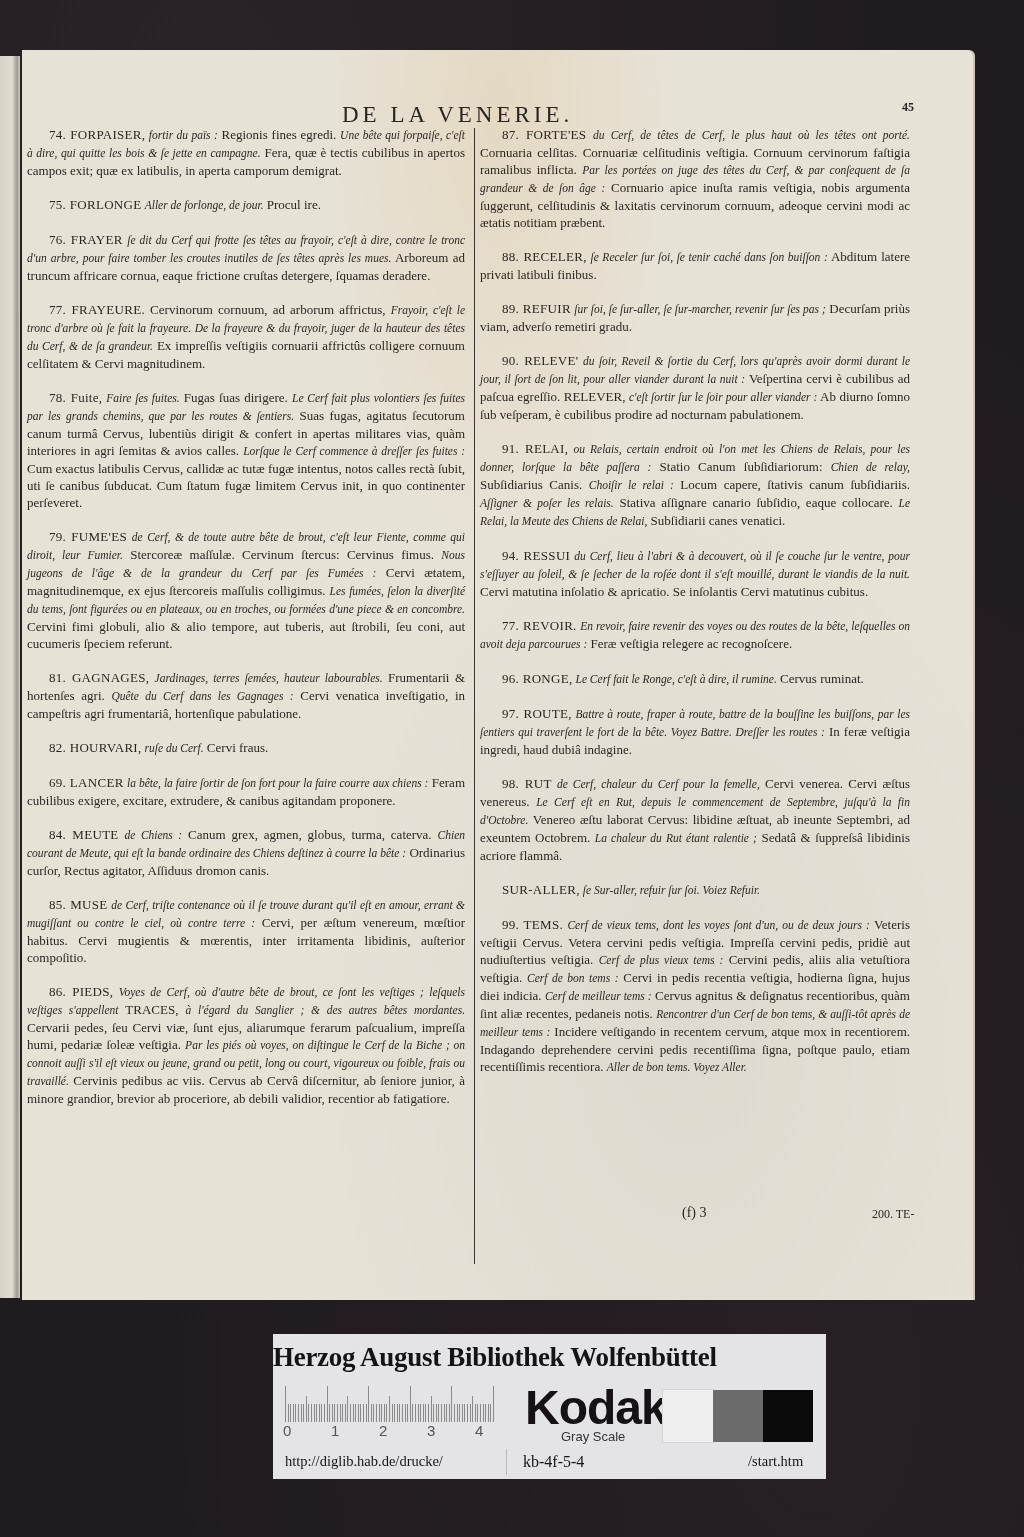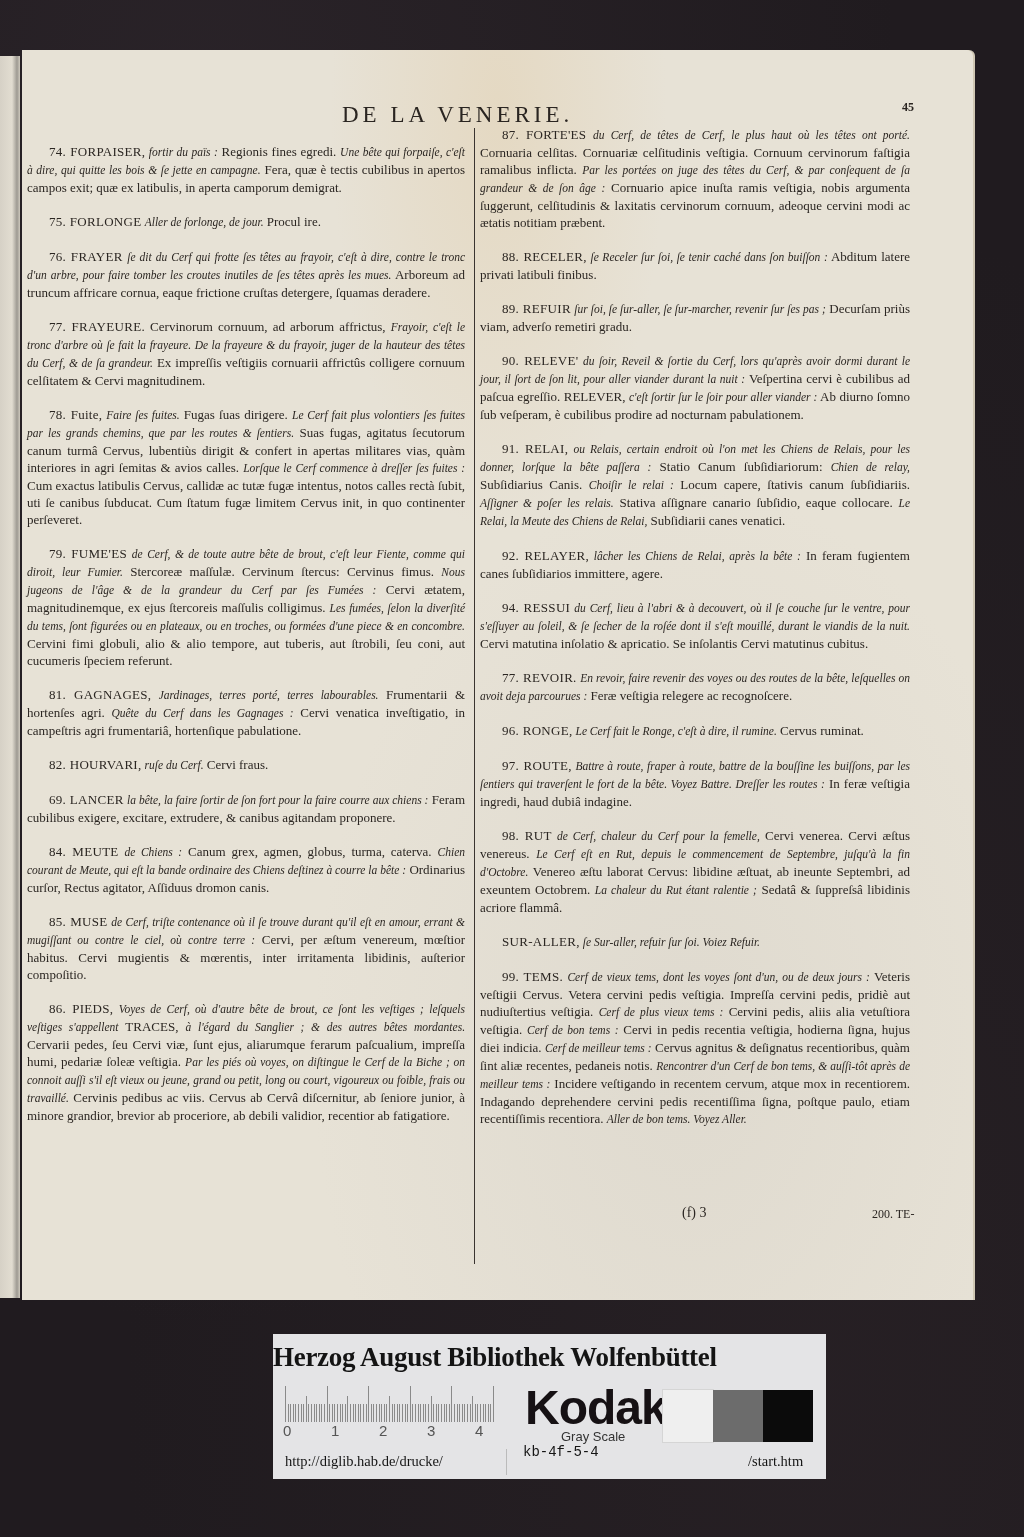--- a/index.html
+++ b/index.html
@@ -35,21 +35,21 @@
   }
   .page-number {
     position:absolute; left:880px; top:50px; font-size:12px; font-weight:bold; color:#2a2521;
   }
   .col-rule {
     position:absolute; left:452px; top:78px; width:1px; height:1136px; background:#3a3430;
   }
   .col {
     position:absolute; top:76px; font-size:13px; line-height:17px; text-align:justify;
   }
-  .col.left { left:5px; width:438px;margin-top:17px; }
+  .col.left { left:5px; width:438px; }
   .col.right { left:458px; width:430px; }
   .entry { margin:0 0 17px 0; text-indent:22px; }
   .entry .it { font-style:italic; font-size:11.5px; }
   .entry .hw { letter-spacing:0.3px; }
   .signature {
     position:absolute; left:660px; top:1155px; font-size:14px;
   }
   .catchword {
     position:absolute; left:850px; top:1157px; font-size:12px;
   }
@@ -82,21 +82,21 @@
   }
   .swatch { position:absolute; top:56px; height:52px; }
   .sw-white { left:390px; width:50px; background:#efefef; box-shadow:0 0 0 1px #d5d5d5; }
   .sw-gray  { left:440px; width:50px; background:#6c6c6c; }
   .sw-black { left:490px; width:50px; background:#0b0b0b; }
   .url-left {
     position:absolute; left:12px; top:119px; font-size:14.5px; font-family:"Liberation Serif", serif;
   }
   .url-divider { position:absolute; left:233px; top:115px; width:1px; height:26px; background:#bbb; }
   .url-id {
-    position:absolute; left:250px; top:110px; font-size:14px; font-family:Liberation Mono, monospace;
+    position:absolute; left:250px; top:119px; font-size:16px; font-family:Liberation Serif, serif;
   }
   .url-right {
     position:absolute; left:475px; top:119px; font-size:14.5px; font-family:"Liberation Serif", serif;
   }
 </style>
 </head>
 <body>
 
 <div class="bg-texture"></div>
 <div class="left-page-edge"></div>
@@ -106,34 +106,33 @@
   <div class="page-number">45</div>
   <div class="col-rule"></div>
 
   <div class="col left" id="col-left">
       <p class="entry"><span class="hw">74. FORPAISER</span><span>, </span><span class="it">fortir du païs :</span><span> Regionis fines egredi. </span><span class="it">Une bête qui forpaiſe, c'eſt à dire, qui quitte les bois &amp; ſe jette en campagne.</span><span> Fera, quæ è tectis cubilibus in apertos campos exit; quæ ex latibulis, in aperta camporum demigrat.</span></p>
       <p class="entry"><span class="hw">75. FORLONGE</span><span> </span><span class="it">Aller de forlonge, de jour.</span><span> Procul ire.</span></p>
       <p class="entry"><span class="hw">76. FRAYER</span><span> </span><span class="it">ſe dit du Cerf qui frotte ſes têtes au frayoir, c'eſt à dire, contre le tronc d'un arbre, pour faire tomber les croutes inutiles de ſes têtes après les mues.</span><span> Arboreum ad truncum affricare cornua, eaque frictione cruſtas detergere, ſquamas deradere.</span></p>
       <p class="entry"><span class="hw">77. FRAYEURE.</span><span> Cervinorum cornuum, ad arborum affrictus, </span><span class="it">Frayoir, c'eſt le tronc d'arbre où ſe fait la frayeure. De la frayeure &amp; du frayoir, juger de la hauteur des têtes du Cerf, &amp; de ſa grandeur.</span><span> Ex impreſſis veſtigiis cornuarii affrictûs colligere cornuum celſitatem &amp; Cervi magnitudinem.</span></p>
       <p class="entry"><span class="hw">78. Fuite</span><span>, </span><span class="it">Faire ſes fuites.</span><span> Fugas ſuas dirigere. </span><span class="it">Le Cerf fait plus volontiers ſes fuites par les grands chemins, que par les routes &amp; ſentiers.</span><span> Suas fugas, agitatus ſecutorum canum turmâ Cervus, lubentiùs dirigit &amp; confert in apertas militares vias, quàm interiores in agri ſemitas &amp; avios calles. </span><span class="it">Lorſque le Cerf commence à dreſſer ſes fuites :</span><span> Cum exactus latibulis Cervus, callidæ ac tutæ fugæ intentus, notos calles rectà ſubit, uti ſe canibus ſubducat. Cum ſtatum fugæ limitem Cervus init, in quo continenter perſeveret.</span></p>
       <p class="entry"><span class="hw">79. FUME'ES</span><span> </span><span class="it">de Cerf, &amp; de toute autre bête de brout, c'eſt leur Fiente, comme qui diroit, leur Fumier.</span><span> Stercoreæ maſſulæ. Cervinum ſtercus: Cervinus fimus. </span><span class="it">Nous jugeons de l'âge &amp; de la grandeur du Cerf par ſes Fumées :</span><span> Cervi ætatem, magnitudinemque, ex ejus ſtercoreis maſſulis colligimus. </span><span class="it">Les fumées, ſelon la diverſité du tems, ſont figurées ou en plateaux, ou en troches, ou formées d'une piece &amp; en concombre.</span><span> Cervini fimi globuli, alio &amp; alio tempore, aut tuberis, aut ſtrobili, ſeu coni, aut cucumeris ſpeciem referunt.</span></p>
-      <p class="entry"><span class="hw">81. GAGNAGES</span><span>, </span><span class="it">Jardinages, terres porté, terres labourables.</span><span> Frumentarii &amp; hortenſes agri. </span><span class="it">Quête du Cerf dans les Gagnages :</span><span> Cervi venatica inveſtigatio, in campeſtris agri frumentariâ, hortenſique pabulatione.</span></p>
+      <p class="entry"><span class="hw">81. GAGNAGES</span><span>, </span><span class="it">Jardinages, terres ſemées, hauteur labourables.</span><span> Frumentarii &amp; hortenſes agri. </span><span class="it">Quête du Cerf dans les Gagnages :</span><span> Cervi venatica inveſtigatio, in campeſtris agri frumentariâ, hortenſique pabulatione.</span></p>
       <p class="entry"><span class="hw">82. HOURVARI</span><span>, </span><span class="it">ruſe du Cerf.</span><span> Cervi fraus.</span></p>
       <p class="entry"><span class="hw">69. LANCER</span><span> </span><span class="it">la bête, la faire ſortir de ſon fort pour la faire courre aux chiens :</span><span> Feram cubilibus exigere, excitare, extrudere, &amp; canibus agitandam proponere.</span></p>
       <p class="entry"><span class="hw">84. MEUTE</span><span> </span><span class="it">de Chiens :</span><span> Canum grex, agmen, globus, turma, caterva. </span><span class="it">Chien courant de Meute, qui eſt la bande ordinaire des Chiens deſtinez à courre la bête :</span><span> Ordinarius curſor, Rectus agitator, Aſſiduus dromon canis.</span></p>
       <p class="entry"><span class="hw">85. MUSE</span><span> </span><span class="it">de Cerf, triſte contenance où il ſe trouve durant qu'il eſt en amour, errant &amp; mugiſſant ou contre le ciel, où contre terre :</span><span> Cervi, per æſtum venereum, mœſtior habitus. Cervi mugientis &amp; mœrentis, inter irritamenta libidinis, auſterior compoſitio.</span></p>
       <p class="entry"><span class="hw">86. PIEDS</span><span>, </span><span class="it">Voyes de Cerf, où d'autre bête de brout, ce ſont les veſtiges ; leſquels veſtiges s'appellent</span><span> TRACES, </span><span class="it">à l'égard du Sanglier ; &amp; des autres bêtes mordantes.</span><span> Cervarii pedes, ſeu Cervi viæ, ſunt ejus, aliarumque ferarum paſcualium, impreſſa humi, pedariæ ſoleæ veſtigia. </span><span class="it">Par les piés où voyes, on diſtingue le Cerf de la Biche ; on connoit auſſi s'il eſt vieux ou jeune, grand ou petit, long ou court, vigoureux ou foible, frais ou travaillé.</span><span> Cervinis pedibus ac viis. Cervus ab Cervâ diſcernitur, ab ſeniore junior, à minore grandior, brevior ab proceriore, ab debili validior, recentior ab fatigatiore.</span></p>
     </div>
   <div class="col right" id="col-right">
       <p class="entry"><span class="hw">87. FORTE'ES</span><span> </span><span class="it">du Cerf, de têtes de Cerf, le plus haut où les têtes ont porté.</span><span> Cornuaria celſitas. Cornuariæ celſitudinis veſtigia. Cornuum cervinorum faſtigia ramalibus inflicta. </span><span class="it">Par les portées on juge des têtes du Cerf, &amp; par conſequent de ſa grandeur &amp; de ſon âge :</span><span> Cornuario apice inuſta ramis veſtigia, nobis argumenta ſuggerunt, celſitudinis &amp; laxitatis cervinorum cornuum, adeoque cervini modi ac ætatis notitiam præbent.</span></p>
       <p class="entry"><span class="hw">88. RECELER</span><span>, </span><span class="it">ſe Receler ſur ſoi, ſe tenir caché dans ſon buiſſon :</span><span> Abditum latere privati latibuli finibus.</span></p>
       <p class="entry"><span class="hw">89. REFUIR</span><span> </span><span class="it">ſur ſoi, ſe ſur-aller, ſe ſur-marcher, revenir ſur ſes pas ;</span><span> Decurſam priùs viam, adverſo remetiri gradu.</span></p>
       <p class="entry"><span class="hw">90. RELEVE'</span><span> </span><span class="it">du ſoir, Reveil &amp; ſortie du Cerf, lors qu'après avoir dormi durant le jour, il ſort de ſon lit, pour aller viander durant la nuit :</span><span> Veſpertina cervi è cubilibus ad paſcua egreſſio. RELEVER, </span><span class="it">c'eſt ſortir ſur le ſoir pour aller viander :</span><span> Ab diurno ſomno ſub veſperam, è cubilibus prodire ad nocturnam pabulationem.</span></p>
       <p class="entry"><span class="hw">91. RELAI</span><span>, </span><span class="it">ou Relais, certain endroit où l'on met les Chiens de Relais, pour les donner, lorſque la bête paſſera :</span><span> Statio Canum ſubſidiariorum: </span><span class="it">Chien de relay,</span><span> Subſidiarius Canis. </span><span class="it">Choiſir le relai :</span><span> Locum capere, ſtativis canum ſubſidiariis. </span><span class="it">Aſſigner &amp; poſer les relais.</span><span> Stativa aſſignare canario ſubſidio, eaque collocare. </span><span class="it">Le Relai, la Meute des Chiens de Relai,</span><span> Subſidiarii canes venatici.</span></p>
-      <p class="entry"><span class="hw">92. RELAYER</span><span>, </span><span class="it">lâcher les Chiens de Relai, après la bête :</span><span> In feram fugientem canes ſubſidiarios immittere, agere.</span></p>
       <p class="entry"><span class="hw">94. RESSUI</span><span> </span><span class="it">du Cerf, lieu à l'abri &amp; à decouvert, où il ſe couche ſur le ventre, pour s'eſſuyer au ſoleil, &amp; ſe ſecher de la roſée dont il s'eſt mouillé, durant le viandis de la nuit.</span><span> Cervi matutina inſolatio &amp; apricatio. Se inſolantis Cervi matutinus cubitus.</span></p>
       <p class="entry"><span class="hw">77. REVOIR.</span><span> </span><span class="it">En revoir, faire revenir des voyes ou des routes de la bête, leſquelles on avoit deja parcourues :</span><span> Feræ veſtigia relegere ac recognoſcere.</span></p>
       <p class="entry"><span class="hw">96. RONGE</span><span>, </span><span class="it">Le Cerf fait le Ronge, c'eſt à dire, il rumine.</span><span> Cervus ruminat.</span></p>
       <p class="entry"><span class="hw">97. ROUTE</span><span>, </span><span class="it">Battre à route, fraper à route, battre de la bouſſine les buiſſons, par les ſentiers qui traverſent le fort de la bête. Voyez Battre. Dreſſer les routes :</span><span> In feræ veſtigia ingredi, haud dubiâ indagine.</span></p>
       <p class="entry"><span class="hw">98. RUT</span><span> </span><span class="it">de Cerf, chaleur du Cerf pour la femelle,</span><span> Cervi venerea. Cervi æſtus venereus. </span><span class="it">Le Cerf eſt en Rut, depuis le commencement de Septembre, juſqu'à la fin d'Octobre.</span><span> Venereo æſtu laborat Cervus: libidine æſtuat, ab ineunte Septembri, ad exeuntem Octobrem. </span><span class="it">La chaleur du Rut étant ralentie ;</span><span> Sedatâ &amp; ſuppreſsâ libidinis acriore flammâ.</span></p>
       <p class="entry"><span class="hw">SUR-ALLER</span><span>, </span><span class="it">ſe Sur-aller, refuir ſur ſoi. Voiez Refuir.</span></p>
       <p class="entry"><span class="hw">99. TEMS.</span><span> </span><span class="it">Cerf de vieux tems, dont les voyes ſont d'un, ou de deux jours :</span><span> Veteris veſtigii Cervus. Vetera cervini pedis veſtigia. Impreſſa cervini pedis, pridiè aut nudiuſtertius veſtigia. </span><span class="it">Cerf de plus vieux tems :</span><span> Cervini pedis, aliis alia vetuſtiora veſtigia. </span><span class="it">Cerf de bon tems :</span><span> Cervi in pedis recentia veſtigia, hodierna ſigna, hujus diei indicia. </span><span class="it">Cerf de meilleur tems :</span><span> Cervus agnitus &amp; deſignatus recentioribus, quàm ſint aliæ recentes, pedaneis notis. </span><span class="it">Rencontrer d'un Cerf de bon tems, &amp; auſſi-tôt après de meilleur tems :</span><span> Incidere veſtigando in recentem cervum, atque mox in recentiorem. Indagando deprehendere cervini pedis recentiſſima ſigna, poſtque paulo, etiam recentiſſimis recentiora. </span><span class="it">Aller de bon tems. Voyez Aller.</span></p>
     </div>
 
   <div class="signature">(f) 3</div>

